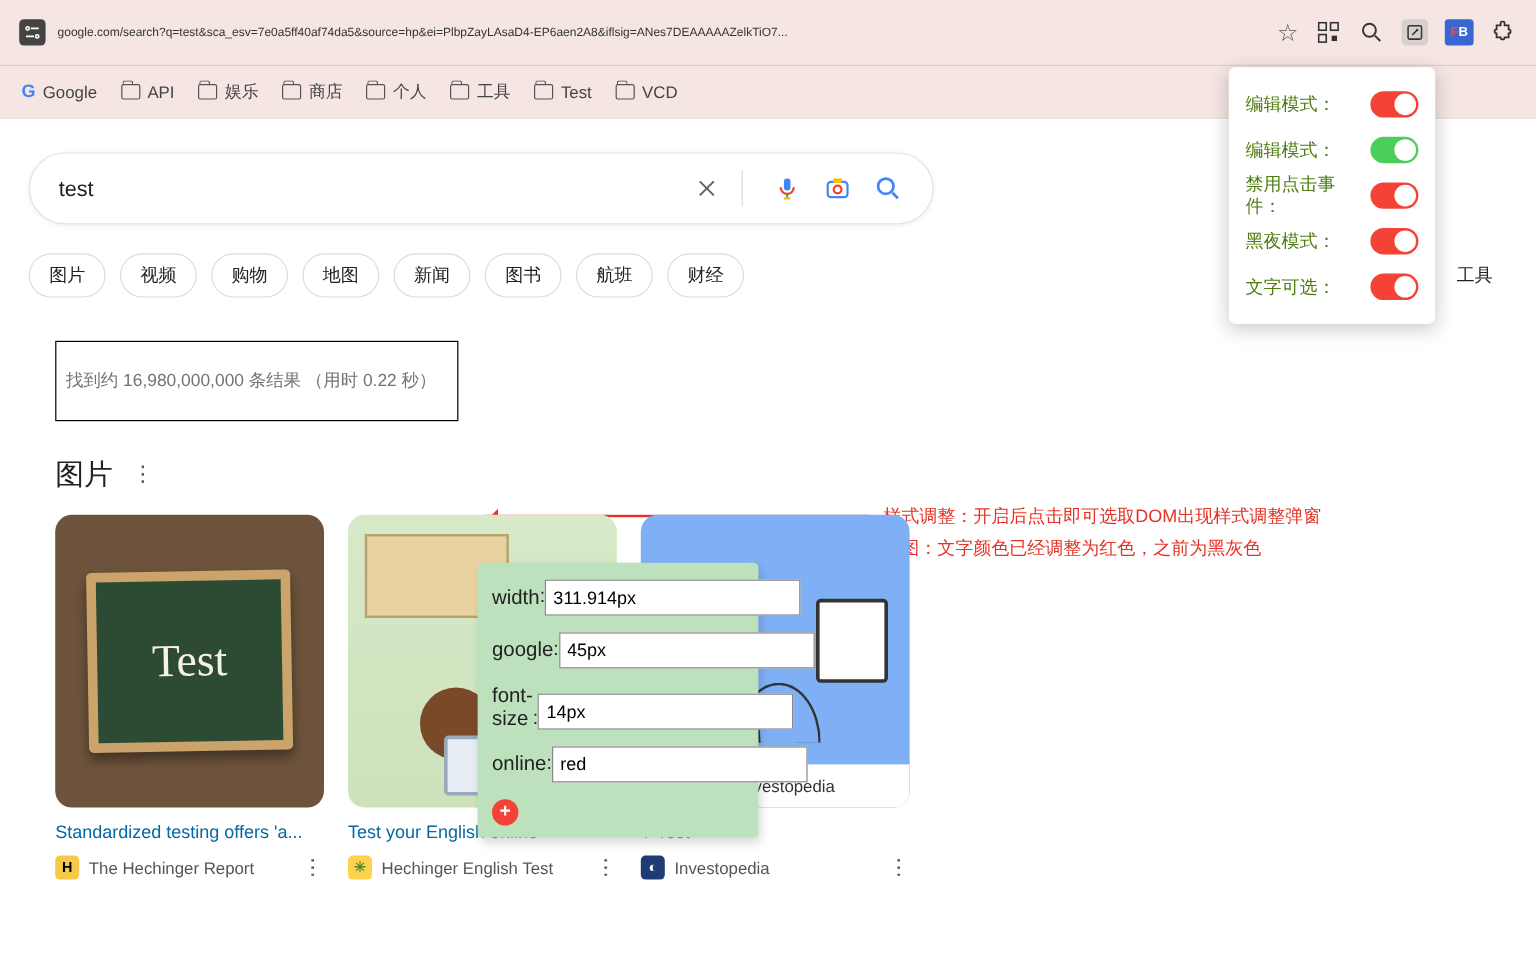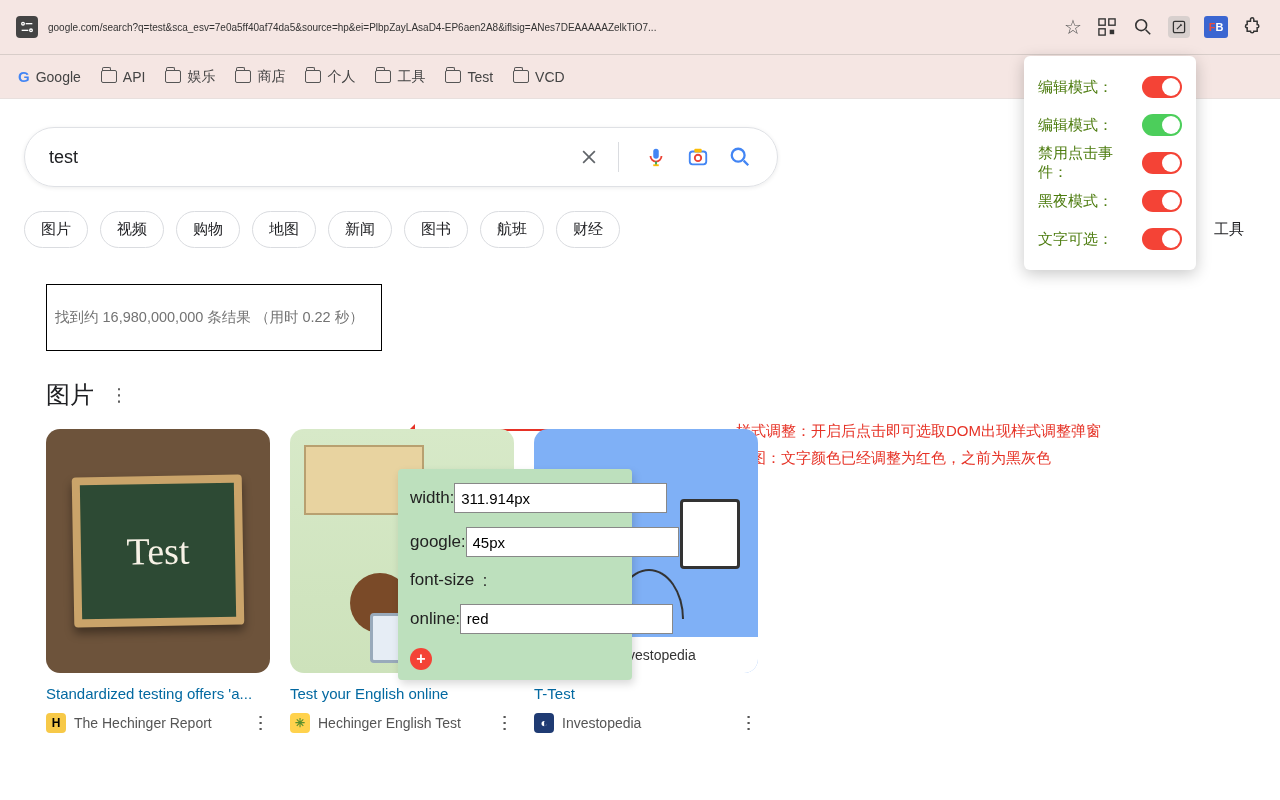--- a/index.html
+++ b/index.html
@@ -285,20 +285,21 @@
       <input class="sp-input" value="311.914px" style="">
     </div>
     <div class="sp-row">
       <span class="sp-label">google</span>
       <span class="sp-colon">:</span>
       <input class="sp-input" value="45px" style="">
     </div>
     <div class="sp-row" style="align-items:flex-end">
       <span class="sp-label" style="line-height:1.1">font-size</span>
       <span class="sp-colon">:</span>
+      <input class="sp-input" value="14px" style="">
     </div>
     <div class="sp-row">
       <span class="sp-label">online</span>
       <span class="sp-colon">:</span>
       <input class="sp-input" value="red" style="">
     </div>
     <div class="sp-add">+</div>
   </div>
 
 </div>

